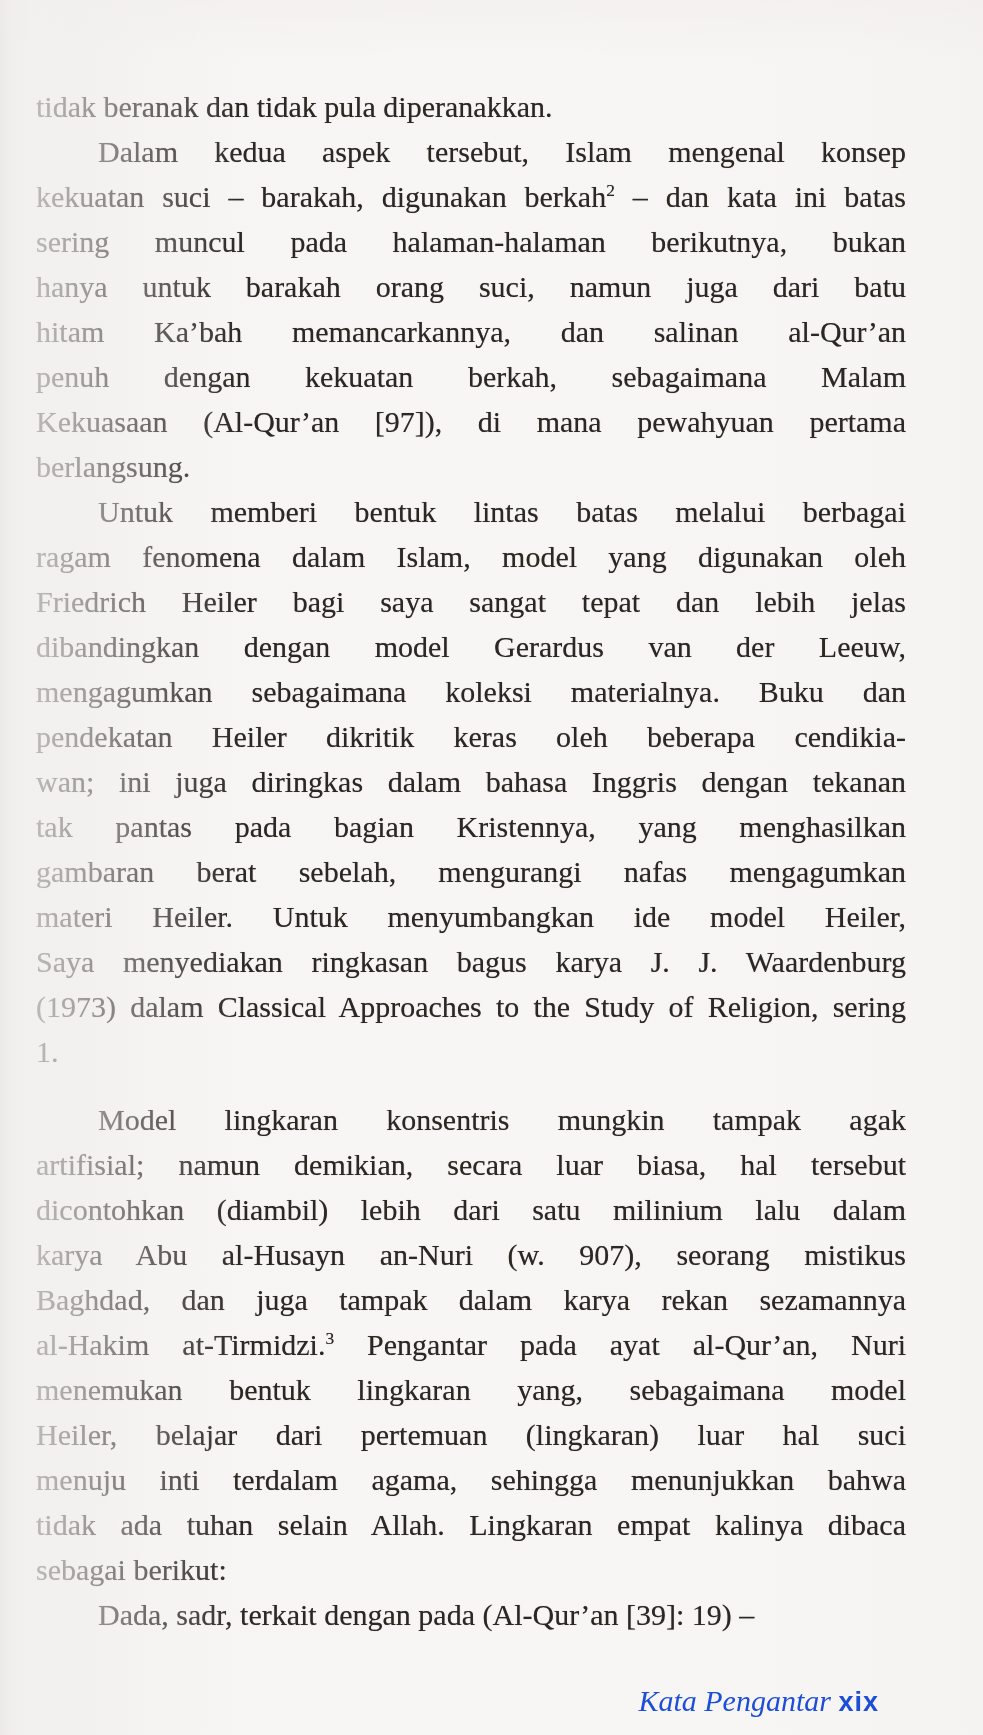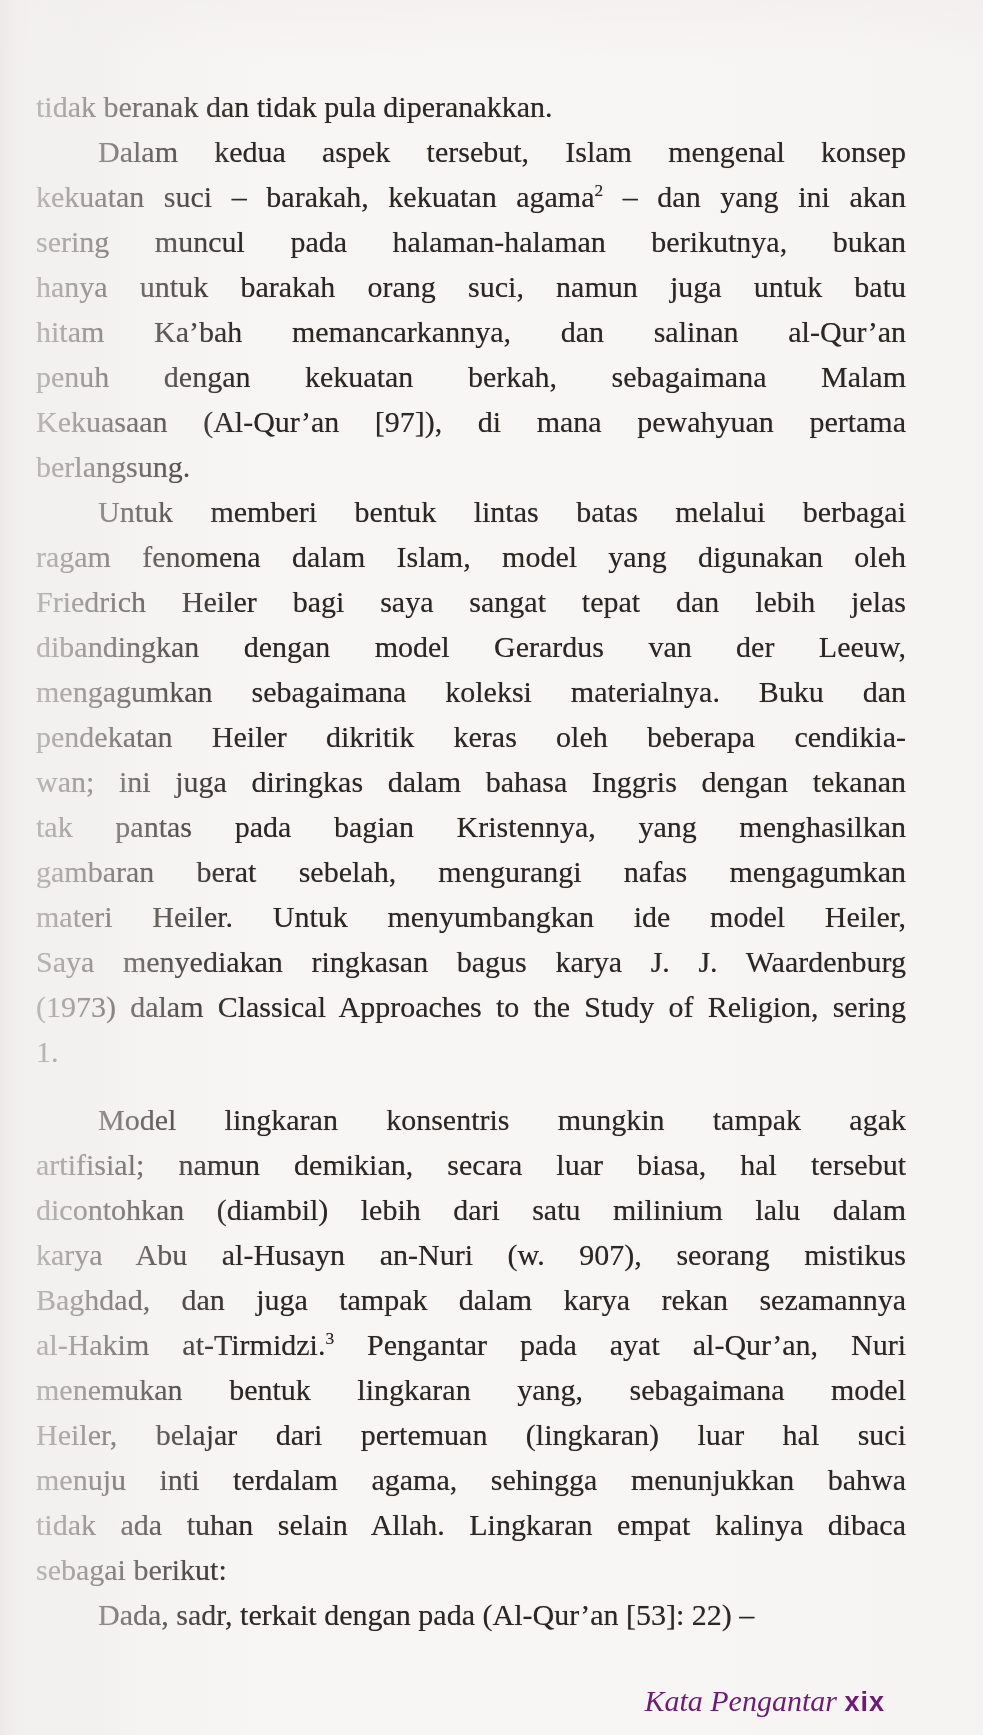--- a/index.html
+++ b/index.html
@@ -62,23 +62,23 @@
     background: linear-gradient(90deg,
       rgba(243,241,239,0.82) 0px,
       rgba(241,239,237,0.62) 75px,
       rgba(242,240,238,0.32) 150px,
       rgba(244,242,240,0) 240px);
     pointer-events: none;
   }
   .page-footer {
     position: absolute;
     top: 1684px;
-    right: 98px;
+    right: 104px;
     font-size: 30px;
-    color: #701a75;
+    color: #1d4ed8;
     white-space: nowrap;
   }
   .footer-label {
     font-style: italic;
   }
   .footer-page-num {
     font-family: "Liberation Sans", "DejaVu Sans", sans-serif;
     font-weight: bold;
     font-style: normal;
     font-size: 27px;
@@ -89,23 +89,23 @@
 <body>
 
 <div class="gutter-shadow"></div>
 
 <div class="text-block">
     <div class="para">
       <div class="line"><span>tidak beranak dan tidak pula diperanakkan.</span></div>
     </div>
     <div class="para">
       <div class="line just indent"><span>Dalam kedua aspek tersebut, Islam mengenal konsep</span></div>
-      <div class="line just"><span>kekuatan suci – </span><span class="it">barakah</span><span>, kekuatan agama</span><span class="sup">2</span><span> – dan yang ini akan</span></div>
+      <div class="line just"><span>kekuatan suci – </span><span class="it">barakah</span><span>, digunakan berkah</span><span class="sup">2</span><span> – dan kata ini batas</span></div>
       <div class="line just"><span>sering muncul pada halaman-halaman berikutnya, bukan</span></div>
-      <div class="line just"><span>hanya untuk </span><span class="it">barakah</span><span> orang suci, namun juga untuk batu</span></div>
+      <div class="line just"><span>hanya untuk </span><span class="it">barakah</span><span> orang suci, namun juga dari batu</span></div>
       <div class="line just"><span>hitam Ka’bah memancarkannya, dan salinan al-Qur’an</span></div>
       <div class="line just"><span>penuh dengan kekuatan berkah, sebagaimana Malam</span></div>
       <div class="line just"><span>Kekuasaan (Al-Qur’an [97]), di mana pewahyuan pertama</span></div>
       <div class="line"><span>berlangsung.</span></div>
     </div>
     <div class="para">
       <div class="line just indent"><span>Untuk memberi bentuk lintas batas melalui berbagai</span></div>
       <div class="line just"><span>ragam fenomena dalam Islam, model yang digunakan oleh</span></div>
       <div class="line just"><span>Friedrich Heiler bagi saya sangat tepat dan lebih jelas</span></div>
       <div class="line just"><span>dibandingkan dengan model Gerardus van der Leeuw,</span></div>
@@ -126,21 +126,21 @@
       <div class="line just"><span>karya Abu al-Husayn an-Nuri (w. 907), seorang mistikus</span></div>
       <div class="line just"><span>Baghdad, dan juga tampak dalam karya rekan sezamannya</span></div>
       <div class="line just"><span>al-Hakim at-Tirmidzi.</span><span class="sup">3</span><span> Pengantar pada ayat al-Qur’an, Nuri</span></div>
       <div class="line just"><span>menemukan bentuk lingkaran yang, sebagaimana model</span></div>
       <div class="line just"><span>Heiler, belajar dari pertemuan (lingkaran) luar hal suci</span></div>
       <div class="line just"><span>menuju inti terdalam agama, sehingga menunjukkan bahwa</span></div>
       <div class="line just"><span>tidak ada tuhan selain Allah. Lingkaran empat kalinya dibaca</span></div>
       <div class="line"><span>sebagai berikut:</span></div>
     </div>
     <div class="para">
-      <div class="line indent"><span>Dada, </span><span class="it">sadr</span><span>, terkait dengan </span><span class="it">pada</span><span> (Al-Qur’an [53]: 22) –</span></div>
+      <div class="line indent"><span>Dada, </span><span class="it">sadr</span><span>, terkait dengan </span><span class="it">pada</span><span> (Al-Qur’an [39]: 19) –</span></div>
     </div>
   </div>
 
 <div class="scan-fade-overlay"></div>
 
 <div class="page-footer">
   <span class="footer-label">Kata Pengantar</span>
   <span> </span>
   <span class="footer-page-num">xix</span>
 </div>

